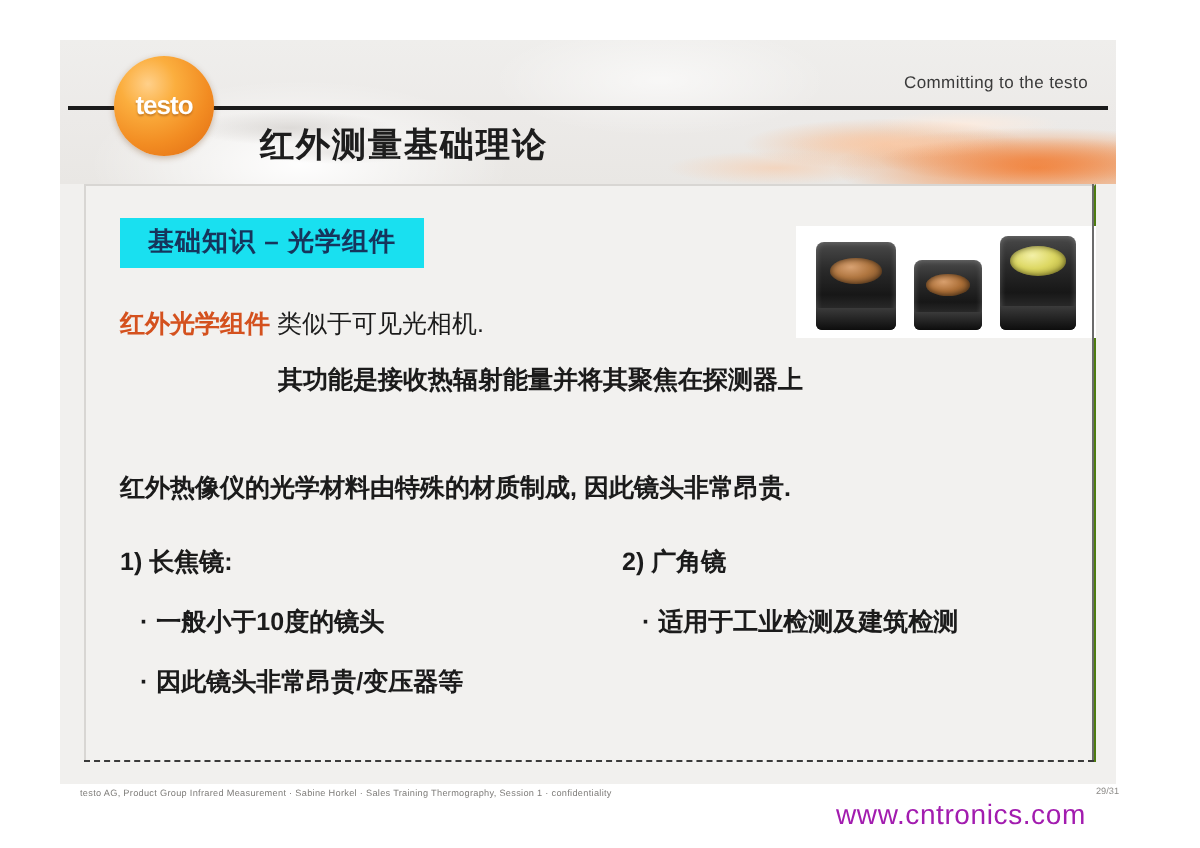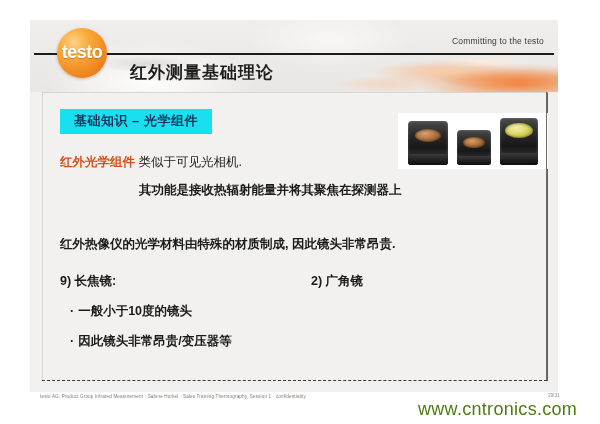--- a/index.html
+++ b/index.html
@@ -58,21 +58,21 @@
 
   .logo{
     position:absolute;left:27px;top:8px;width:50px;height:50px;
     border-radius:50%;
     background:radial-gradient(circle at 34% 28%, #ffd08a 0%, #fbae3e 28%, #f28c22 62%, #e06a11 100%);
     box-shadow:0 1px 3px rgba(120,70,20,.35);
   }
   .logo-text{
     position:absolute;left:27px;top:25px;width:50px;
     text-align:center;
-    font-size:18px;font-weight:bold;letter-spacing:-.5px;
+    font-size:13px;font-weight:bold;letter-spacing:-.5px;
     color:#ffffff;
     font-family:"Liberation Sans","DejaVu Sans",sans-serif;
     text-shadow:0 1px 1px rgba(140,70,10,.45);
     line-height:15px;
   }
 
   .tagline{
     position:absolute;right:14px;top:16px;
     font-size:8.5px;color:#3a3a3a;letter-spacing:.2px;
   }
@@ -153,21 +153,21 @@
   .footer{
     position:absolute;left:40px;top:394px;
     font-size:4.6px;color:#7e7c79;letter-spacing:.15px;white-space:nowrap;
   }
   .pageno{
     position:absolute;left:548px;top:393px;
     font-size:4.6px;color:#8d8b88;
   }
   .watermark{
     position:absolute;left:418px;top:399px;
-    font-size:18px;color:#4d7c0f;letter-spacing:.3px;
+    font-size:14px;color:#a21caf;letter-spacing:.3px;
     font-family:"Liberation Sans","DejaVu Sans",sans-serif;
   }
 </style>
 </head>
 <body>
 
 <div class="canvas">
 
   <div class="slide">
 
@@ -211,27 +211,28 @@
       <div class="ln" style="left:17px;top:62px;">
         <span class="orange">红外光学组件</span>
         <span class="b">类似于可见光相机.</span>
       </div>
 
       <div class="ln b" style="left:96px;top:90px;">其功能是接收热辐射能量并将其聚焦在探测器上</div>
 
       <div class="para" style="top:143px;">红外热像仪的光学材料由特殊的材质制成, 因此镜头非常昂贵.</div>
 
       <div class="col-l" style="top:180px;width:240px;">
-        <div class="head2">9) 长焦镜:</div>
+        <div class="head2">1) 长焦镜:</div>
         <div class="bullet">一般小于10度的镜头</div>
         <div class="bullet">因此镜头非常昂贵/变压器等</div>
       </div>
 
       <div class="col-r" style="top:180px;width:230px;">
         <div class="head2">2) 广角镜</div>
+        <div class="bullet">适用于工业检测及建筑检测</div>
       </div>
 
     </div>
 
     <div class="panel-rightline"></div>
     <div class="panel-bottom"></div>
 
   </div>
 
   <div class="footer">testo AG, Product Group Infrared Measurement · Sabine Horkel · Sales Training Thermography, Session 1 · confidentiality</div>

